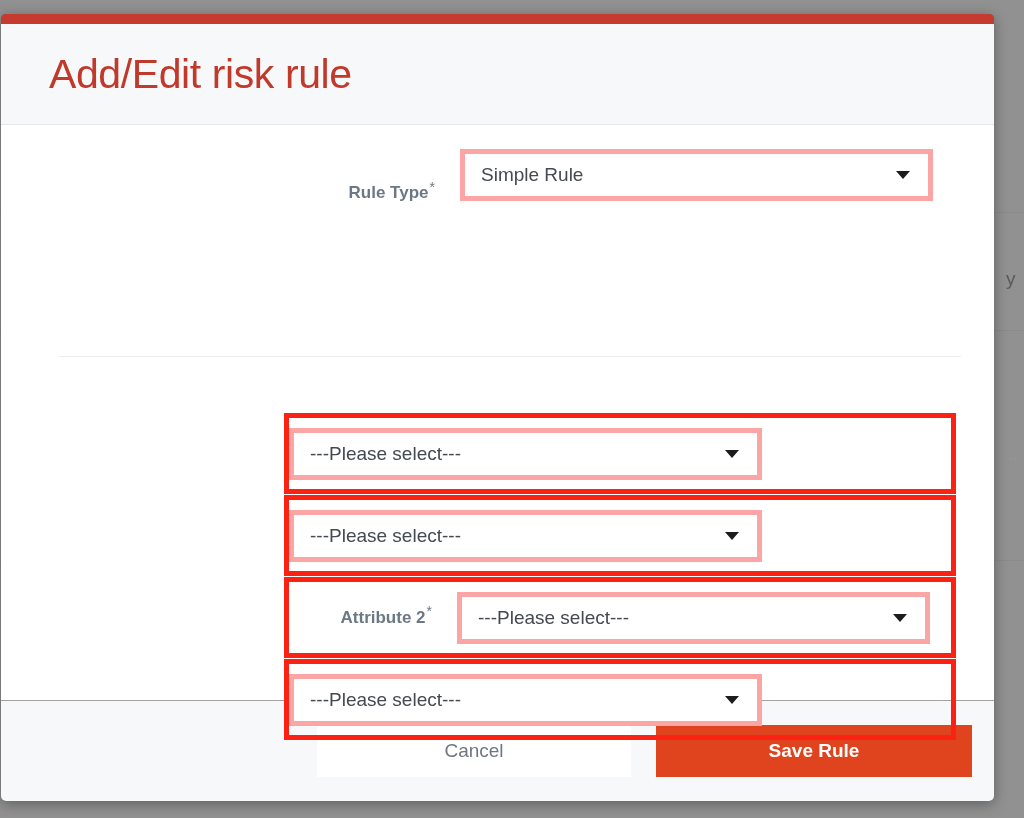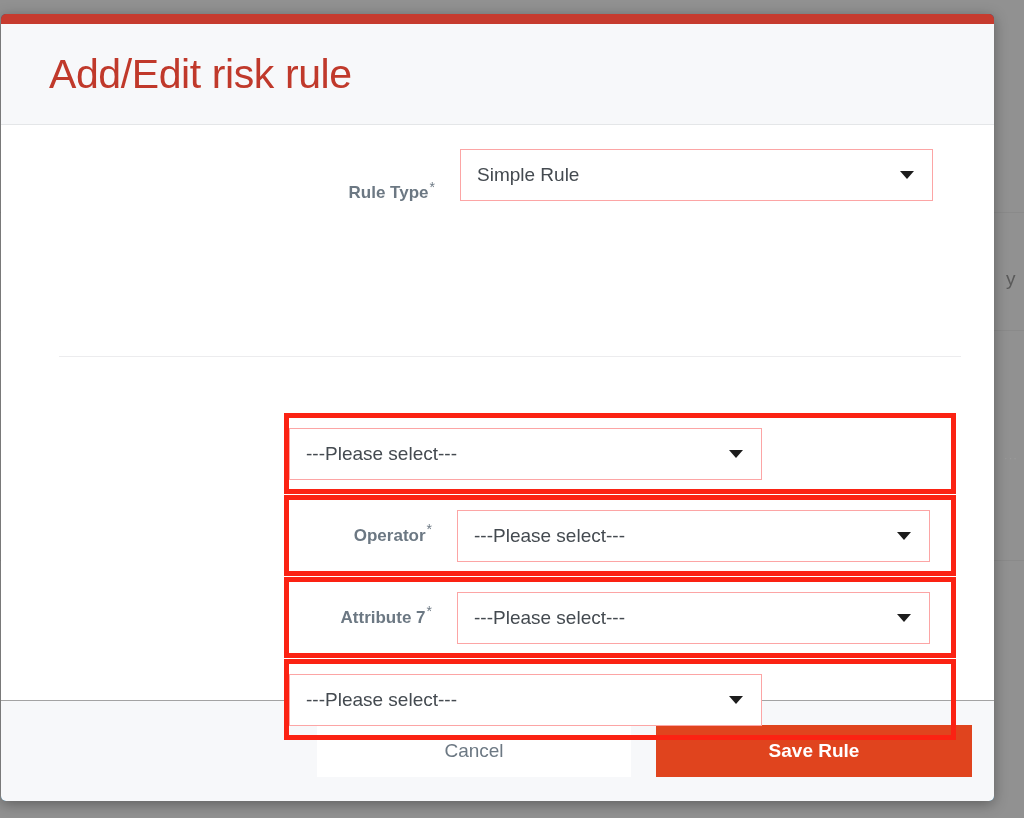--- a/index.html
+++ b/index.html
@@ -123,21 +123,21 @@
     color: #6c7883;
     font-size: 14px;
     vertical-align: super;
     line-height: 0;
     margin-left: 1px;
   }
 
   .select-box {
     width: 473px;
     height: 52px;
-    border: 1px solid #fca5a5;
+    border: 5px solid #fca5a5;
     background: #ffffff;
     display: flex;
     align-items: center;
     padding: 0 14px 0 16px;
     flex: 0 0 auto;
     position: relative;
   }
   .select-value {
     font-size: 19px;
     color: #444a50;
@@ -264,32 +264,29 @@
     <div id="highlight-group">
 
       <div class="hl-box">
         <div class="select-box">
           <span class="select-value">---Please select---</span>
           <span class="caret"></span>
         </div>
       </div>
 
       <div class="hl-box">
-        <div class="label-cell">
-          <span class="field-label">Operator</span><span class="req-star">*</span>
-        </div>
         <div class="select-box">
           <span class="select-value">---Please select---</span>
           <span class="caret"></span>
         </div>
       </div>
 
       <div class="hl-box">
         <div class="label-cell">
-          <span class="field-label">Attribute 7</span><span class="req-star">*</span>
+          <span class="field-label">Attribute 2</span><span class="req-star">*</span>
         </div>
         <div class="select-box">
           <span class="select-value">---Please select---</span>
           <span class="caret"></span>
         </div>
       </div>
 
       <div class="hl-box">
         <div class="select-box">
           <span class="select-value">---Please select---</span>

